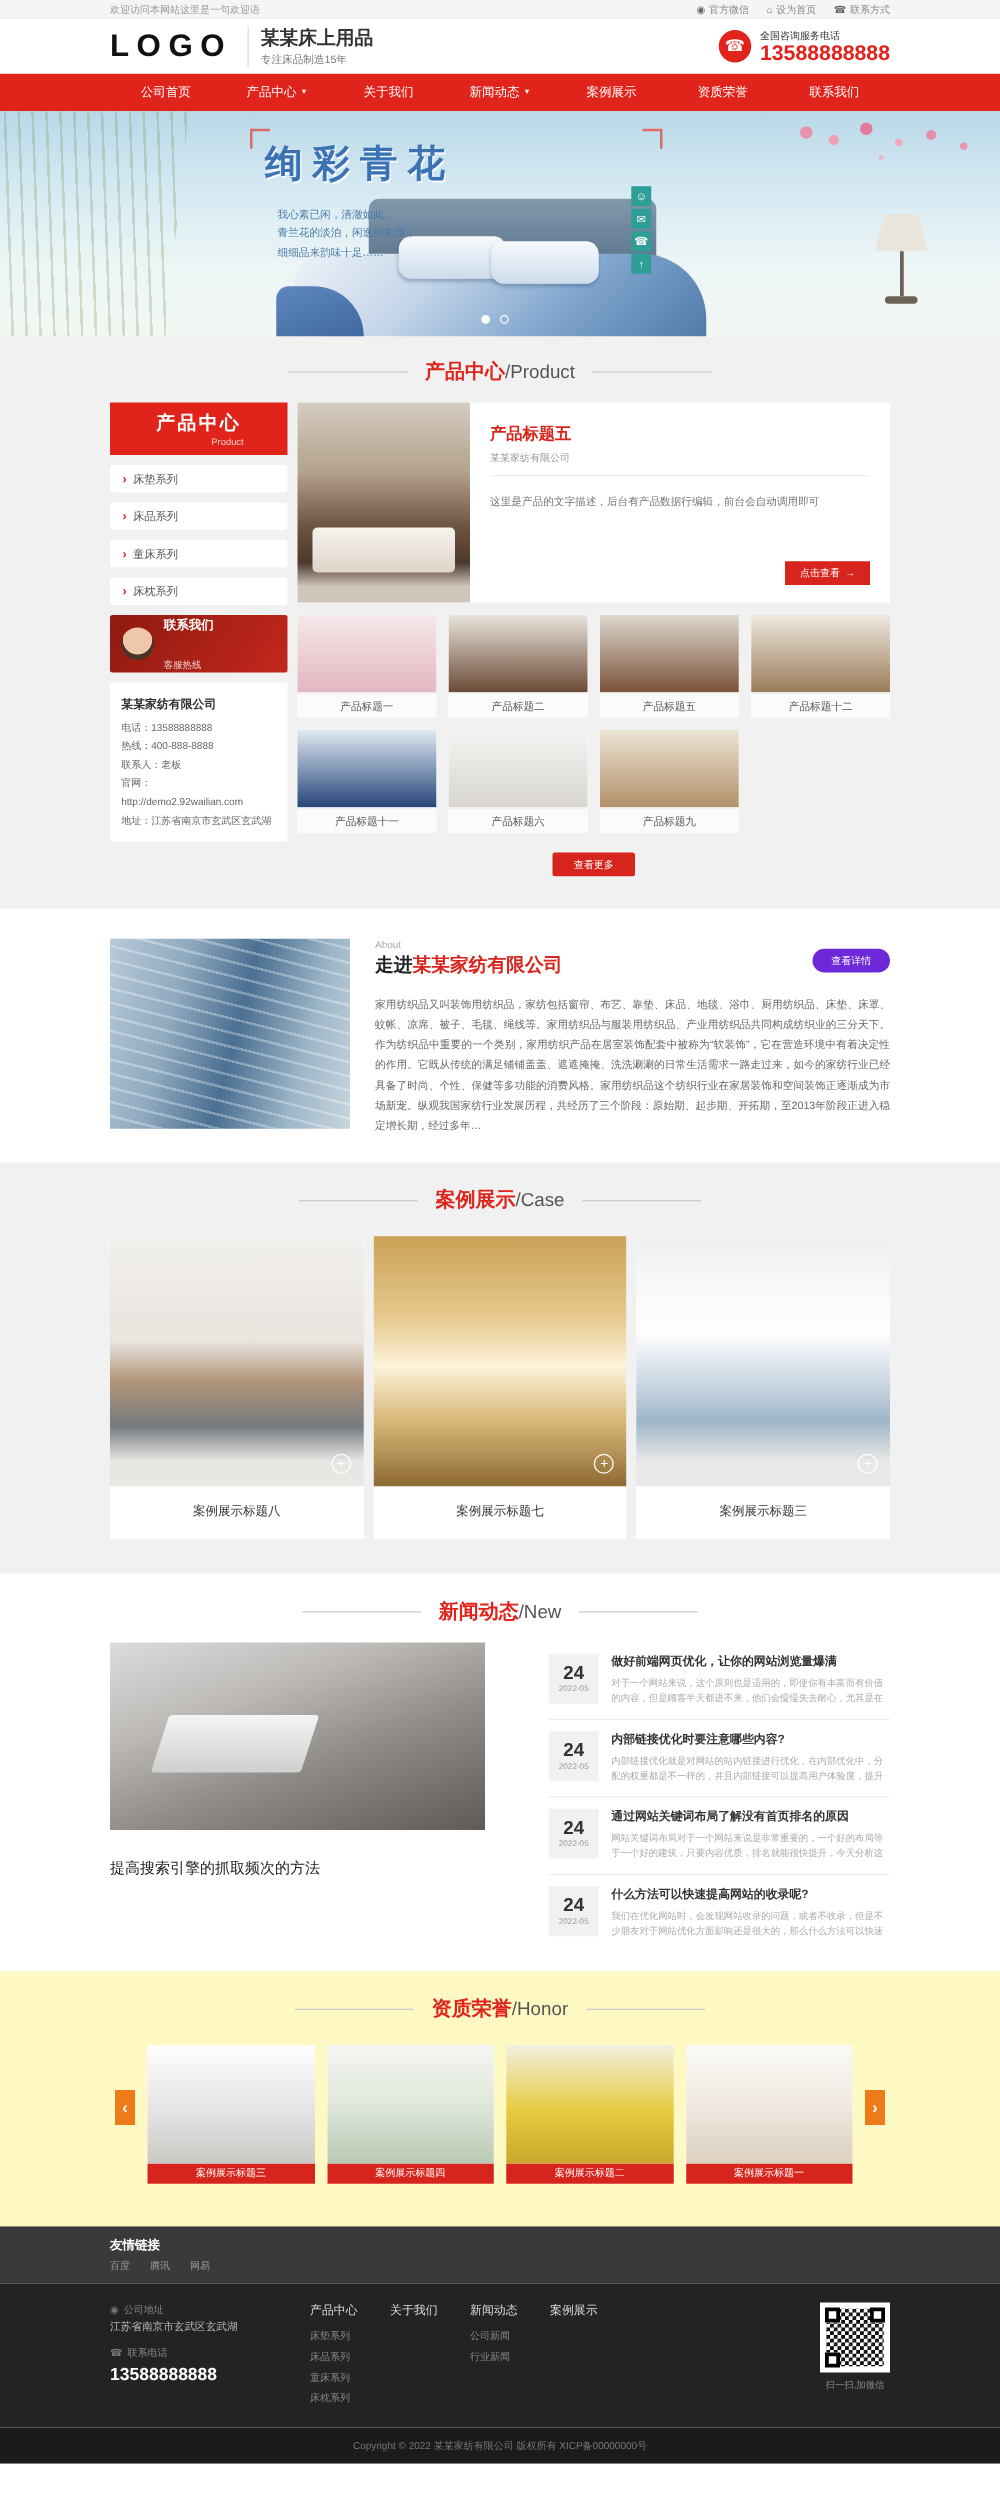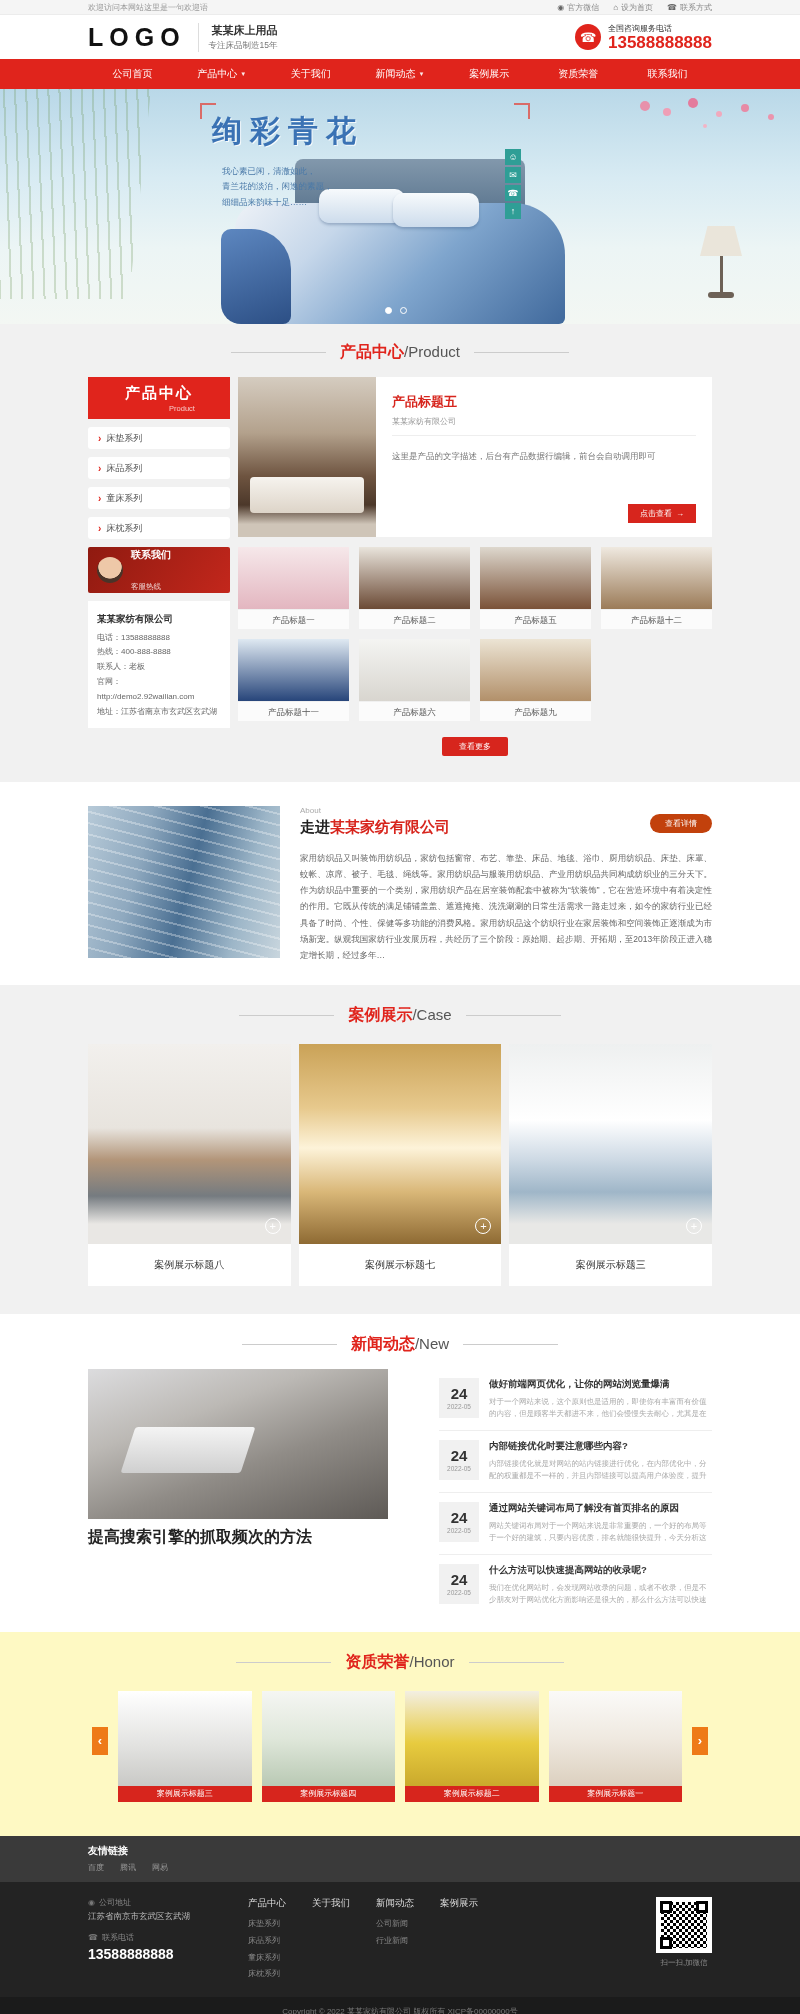--- a/index.html
+++ b/index.html
@@ -11,35 +11,35 @@
   .topbar .container { display: flex; align-items: center; height: 100%; }
   .topbar-links { margin-left: auto; display: flex; gap: 14px; }
   .topbar-link { display: flex; align-items: center; gap: 3px; color: #888; cursor: pointer; }
   .topbar-link .ic { font-size: 8px; color: #666; }
 
   
   .header { height: 44px; background: #fff; }
   .header .container { display: flex; align-items: center; height: 100%; }
   .logo { font-size: 25px; font-weight: bold; letter-spacing: 6px; color: #111; }
   .brand { margin-left: 12px; padding-left: 10px; border-left: 1px solid #ddd; }
-  .brand-l1 { font-size: 11px; font-weight: bold; color: #333; text-align: right; }
+  .brand-l1 { font-size: 15px; font-weight: bold; color: #333; }
   .brand-l2 { font-size: 8.5px; color: #777; margin-top: 2px; }
   .hotline { margin-left: auto; display: flex; align-items: center; gap: 7px; }
   .hotline-ic { width: 26px; height: 26px; border-radius: 50%; background: #e0241c; color: #fff; font-size: 13px; display: flex; align-items: center; justify-content: center; }
   .hotline-label { font-size: 8px; color: #333; }
   .hotline-num { font-size: 17px; font-weight: bold; color: #e0241c; line-height: 1.05; }
 
   
   .nav { height: 30px; background: #e0241c; }
   .nav .container { display: flex; height: 100%; }
   .nav-item { flex: 1; display: flex; align-items: center; justify-content: center; gap: 3px; color: #fff; font-size: 10px; cursor: pointer; }
   .nav-caret { font-size: 6px; opacity: .9; }
 
   
-  .banner { height: 235px; position: relative; overflow: hidden; background: linear-gradient(180deg, #b9d8e8 0%, #d8ebf3 38%, #ecf5f5 68%, #f3f7f3 100%); }
+  .banner { height: 180px; position: relative; overflow: hidden; background: linear-gradient(180deg, #b9d8e8 0%, #d8ebf3 38%, #ecf5f5 68%, #f3f7f3 100%); }
   .willow { position: absolute; left: -10px; top: 0; width: 150px; height: 210px; background: repeating-linear-gradient(82deg, rgba(110,150,90,0) 0 9px, rgba(110,150,90,.5) 9px 11px); opacity: .55; transform: skewX(-6deg); }
   .blossom { position: absolute; right: 150px; top: 12px; width: 10px; height: 10px; border-radius: 50%; background: #e791ab; box-shadow: 22px 6px 0 -1px #ef9fb6, 48px -3px 0 0 #e47b9d, 74px 8px 0 -2px #f0a9bd, 100px 2px 0 -1px #e78ba6, 126px 11px 0 -2px #eb94ad, 60px 20px 0 -3px #f2b4c6; }
   .bed { position: absolute; left: 235px; top: 70px; width: 330px; height: 165px; }
   .headboard { position: absolute; left: 60px; top: 0; width: 230px; height: 62px; background: linear-gradient(180deg, #8298ac, #55708a); border-radius: 8px 8px 0 0; }
   .duvet { position: absolute; left: 0; top: 44px; width: 330px; height: 121px; background: linear-gradient(135deg, #eef2f7 0%, #c6d7ea 28%, #7fa5cd 58%, #40699c 100%); border-radius: 26px 52px 6px 6px; }
   .pillow { position: absolute; width: 86px; height: 34px; border-radius: 10px; background: linear-gradient(180deg, #f7fafc, #cddcec); box-shadow: 0 2px 3px rgba(60,90,130,.35); }
   .pillow.p1 { left: 84px; top: 30px; }
   .pillow.p2 { left: 158px; top: 34px; }
   .drape { position: absolute; left: -14px; top: 70px; width: 70px; height: 95px; background: linear-gradient(160deg, #5d87c0, #2c4f85); border-radius: 10px 40px 8px 20px; }
   .lamp { position: absolute; right: 58px; bottom: 18px; width: 42px; height: 80px; }
@@ -96,38 +96,38 @@
 
   
   .about-sec { background: #fff; padding: 24px 0 22px; }
   .about-body { display: flex; gap: 20px; }
   .about-img { width: 192px; height: 152px; flex-shrink: 0; background: linear-gradient(105deg, #b7cad8 0%, #8fa9bf 28%, #4a6f92 52%, #9db6c8 78%, #c9d6de 100%); position: relative; overflow: hidden; }
   .about-img::after { content: ""; position: absolute; inset: 0; background: repeating-linear-gradient(14deg, rgba(255,255,255,0) 0 9px, rgba(255,255,255,.3) 9px 11px); }
   .about-right { flex: 1; position: relative; }
   .about-label { font-size: 8px; color: #aaa; }
   .about-head { font-size: 15px; font-weight: bold; color: #222; margin-top: 3px; }
   .about-head .red { color: #d7251d; }
-  .about-btn { position: absolute; right: 0; top: 8px; background: #c2410c; color: #fff; font-size: 8px; padding: 4px 15px; border-radius: 10px; cursor: pointer; }
+  .about-btn { position: absolute; right: 0; top: 8px; background: #6d28d9; color: #fff; font-size: 8px; padding: 4px 15px; border-radius: 10px; cursor: pointer; }
   .about-para { margin-top: 13px; font-size: 8.5px; color: #666; line-height: 1.9; text-align: justify; }
 
   
   .case-sec { background: #f1f1f1; padding: 20px 0 28px; }
   .case-row { display: flex; gap: 8px; margin-top: 18px; }
   .case-card { flex: 1; background: #fff; position: relative; cursor: pointer; }
   .case-img { height: 200px; }
   .case-label { height: 42px; line-height: 42px; text-align: center; font-size: 10px; color: #333; }
   .case-plus { position: absolute; right: 10px; bottom: 52px; width: 16px; height: 16px; border: 1px solid #fff; border-radius: 50%; color: #fff; font-size: 11px; line-height: 14px; text-align: center; }
 
   
   .news-sec { background: #fff; padding: 20px 0 16px; }
   .news-body { display: flex; gap: 16px; margin-top: 14px; }
   .news-feature { width: 300px; flex-shrink: 0; cursor: pointer; }
   .news-feature-img { height: 150px; background: linear-gradient(160deg, #dcdcde 0%, #bcb9b5 32%, #908c87 60%, #5e5a56 100%); position: relative; }
   .news-feature-img::after { content: ""; position: absolute; left: 40px; top: 58px; width: 120px; height: 46px; background: linear-gradient(180deg, #f4f4f4, #cfcfcf); transform: skewX(-18deg); border-radius: 3px; }
-  .news-feature-title { font-size: 16px; font-weight: bold; color: #222; margin-top: 8px; }
+  .news-feature-title { font-size: 12px; font-weight: normal; color: #222; margin-top: 22px; }
   .news-feature-desc { font-size: 8px; color: #999; margin-top: 6px; line-height: 1.7; }
   .news-list { flex: 1; }
   .news-item { display: flex; gap: 10px; padding: 9px 0; border-bottom: 1px solid #eee; cursor: pointer; margin-left: 35px; }
   .news-item:last-child { border-bottom: none; }
   .news-date { width: 40px; height: 40px; background: #f1f1f1; flex-shrink: 0; display: flex; flex-direction: column; align-items: center; justify-content: center; }
   .news-day { font-size: 15px; font-weight: bold; color: #333; line-height: 1.1; }
   .news-ym { font-size: 6.5px; color: #999; }
   .news-txt { flex: 1; min-width: 0; }
   .news-title { font-size: 9.5px; font-weight: bold; color: #333; white-space: nowrap; overflow: hidden; text-overflow: ellipsis; }
   .news-desc { margin-top: 5px; font-size: 7.5px; color: #aaa; line-height: 1.65; max-height: 25px; overflow: hidden; }

